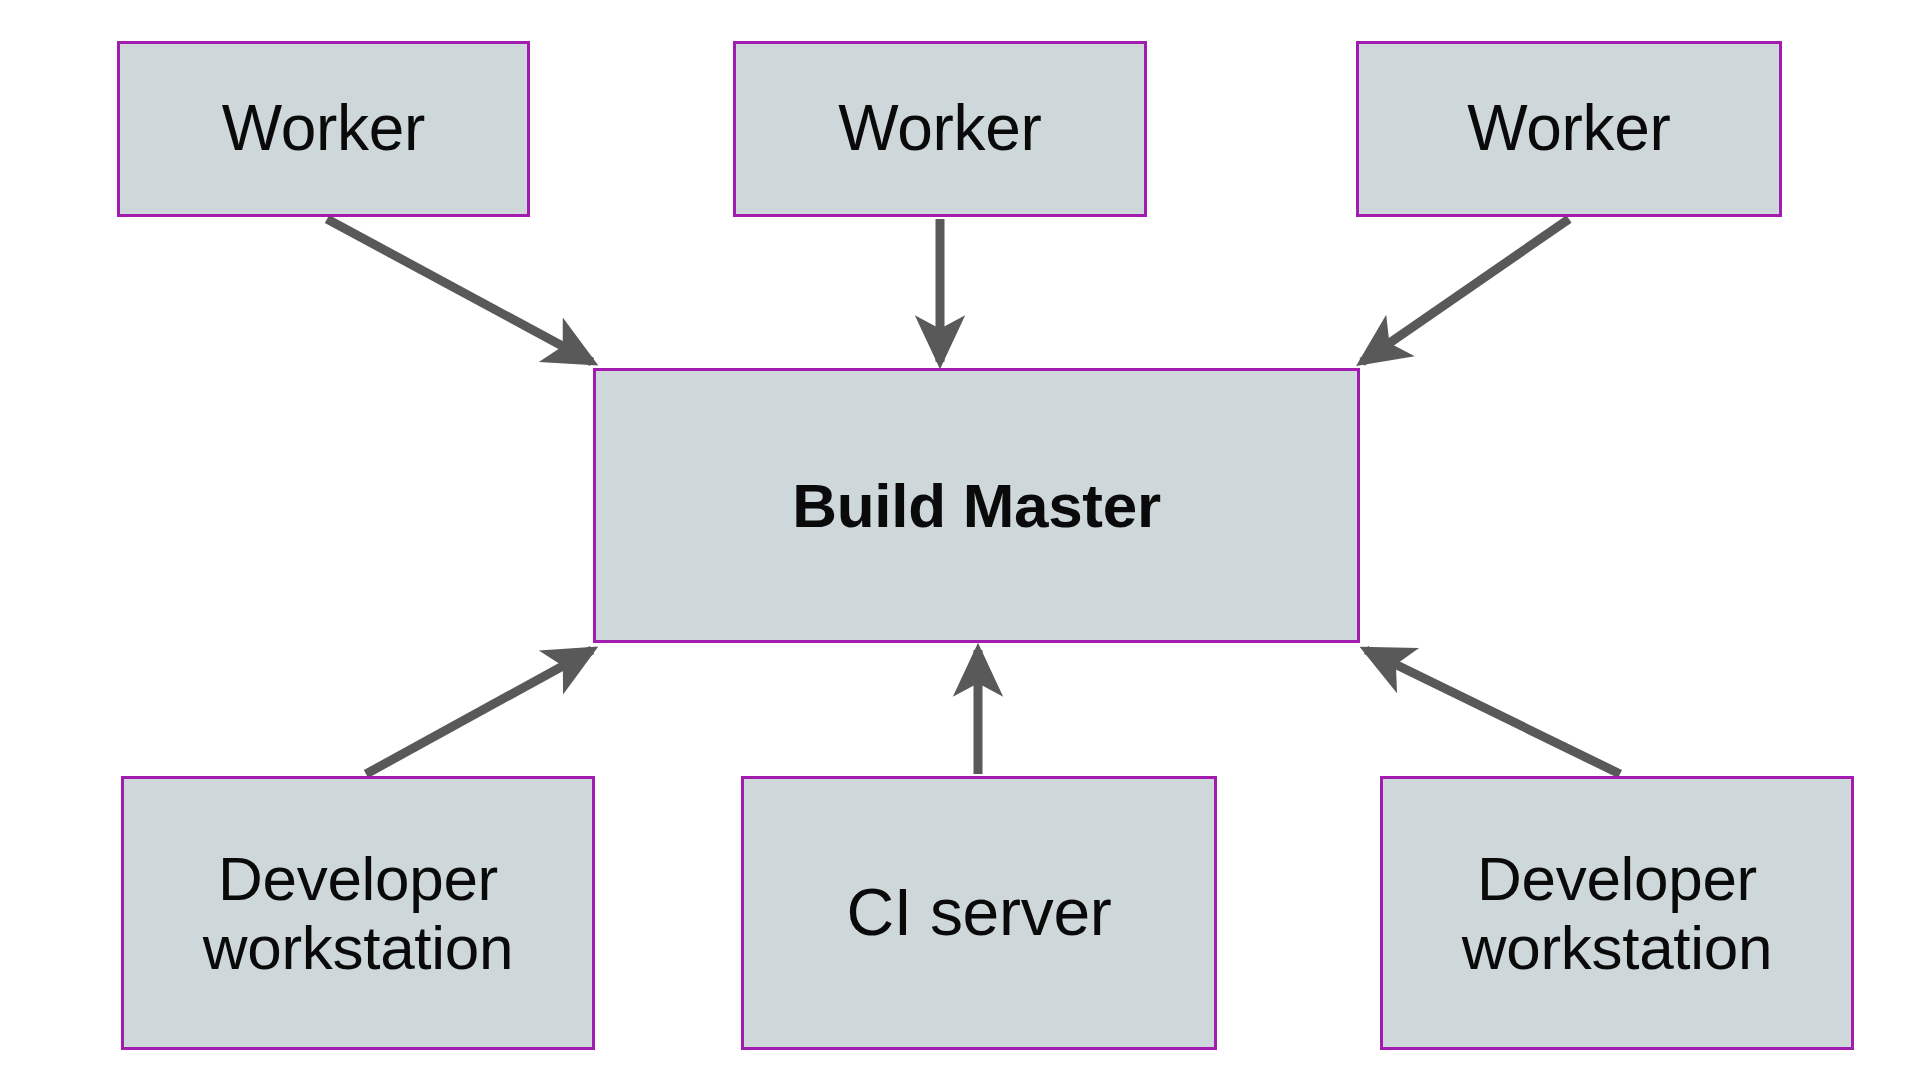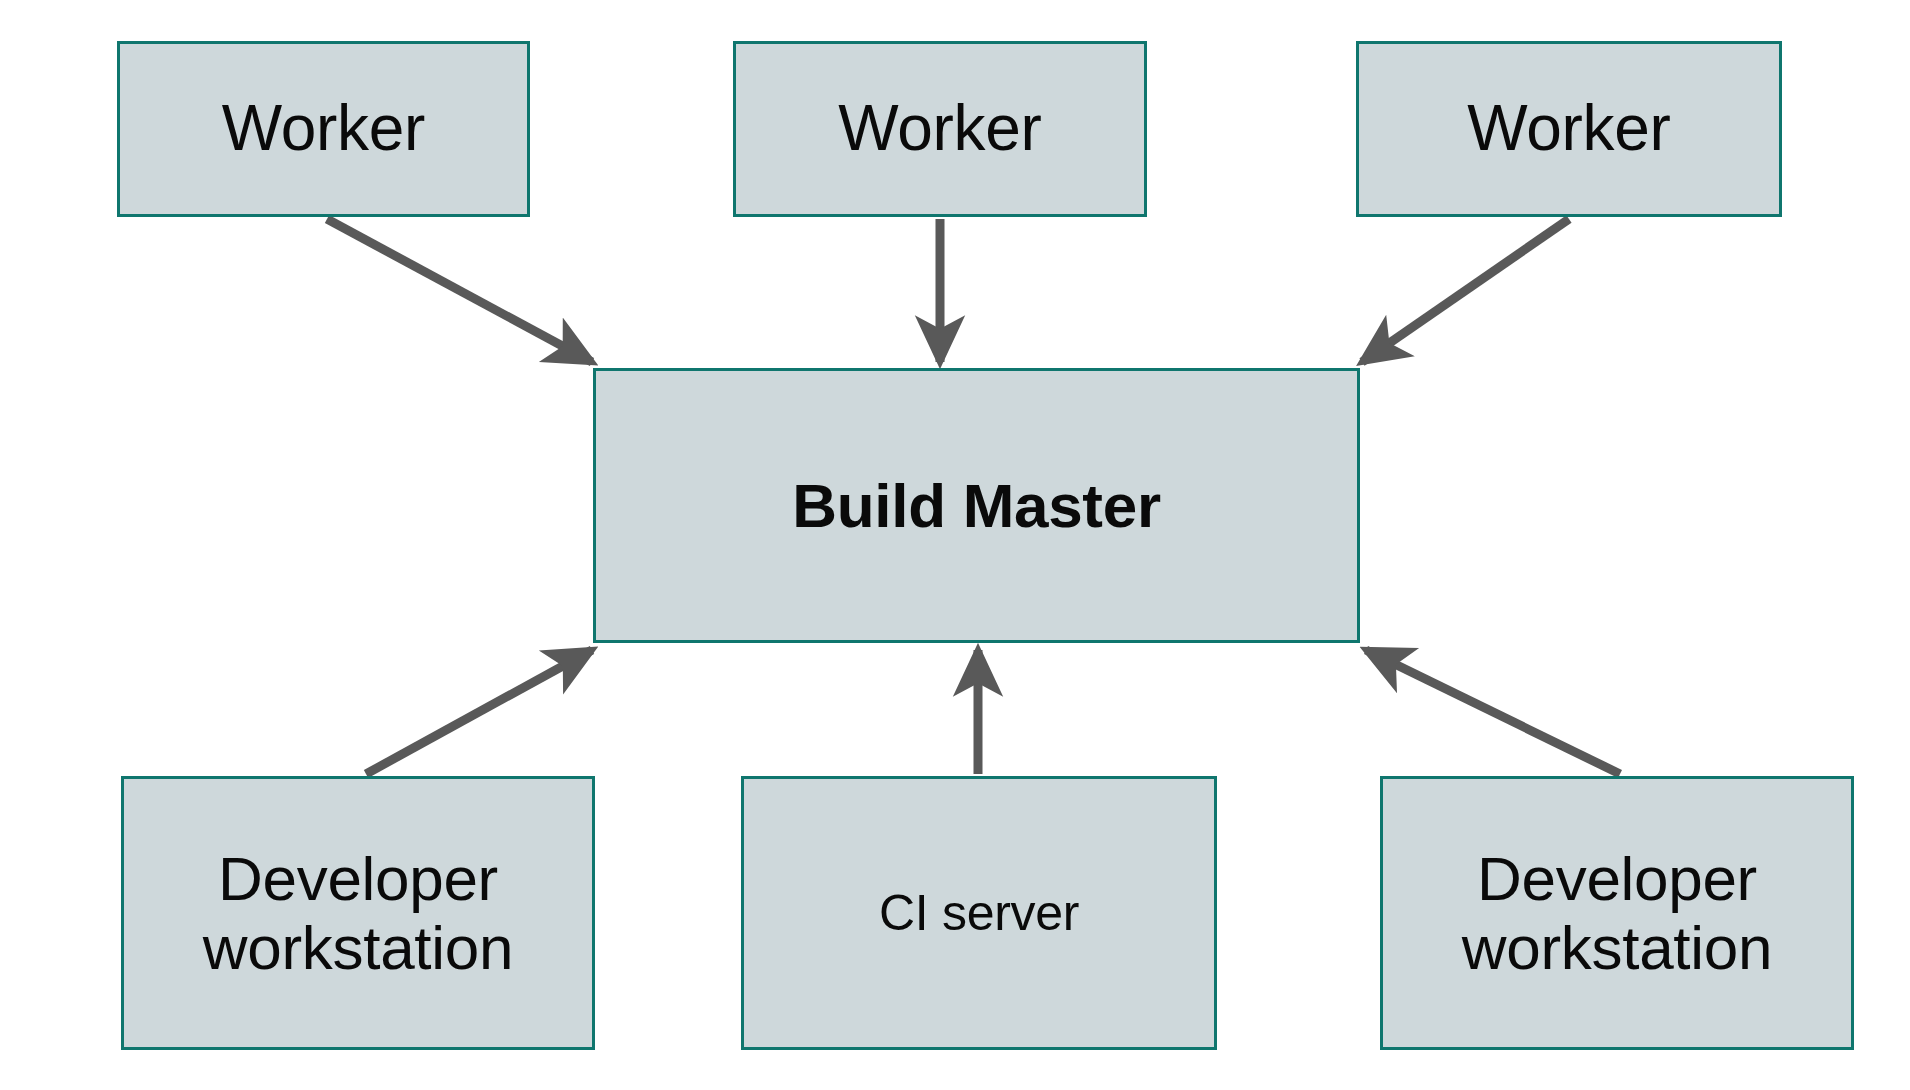--- a/index.html
+++ b/index.html
@@ -24,40 +24,40 @@
     left: 0;
     top: 0;
     width: 1910px;
     height: 1090px;
     pointer-events: none;
   }
   .node {
     position: absolute;
     box-sizing: border-box;
     background: #ced8db;
-    border: 3px solid #0f766e;
+    border: 3px solid #a21caf;
     display: flex;
     align-items: center;
     justify-content: center;
     text-align: center;
     color: #0a0a0a;
     line-height: 1.12;
     letter-spacing: -0.3px;
   }
   .node-label {
     display: block;
     white-space: pre-line;
     padding: 0 6px;
   }
   .node-worker-1 { left: 117px;  top: 41px;  width: 413px; height: 176px; font-size: 64px; }
   .node-worker-2 { left: 733px;  top: 41px;  width: 414px; height: 176px; font-size: 64px; }
   .node-worker-3 { left: 1356px; top: 41px;  width: 426px; height: 176px; font-size: 64px; }
   .node-master   { left: 593px;  top: 368px; width: 767px; height: 275px; font-size: 62px; font-weight: bold; }
   .node-dev-1    { left: 121px;  top: 776px; width: 474px; height: 274px; font-size: 62px; }
-  .node-ci       { left: 741px;  top: 776px; width: 476px; height: 274px; font-size: 50px; }
+  .node-ci       { left: 741px;  top: 776px; width: 476px; height: 274px; font-size: 66px; }
   .node-dev-2    { left: 1380px; top: 776px; width: 474px; height: 274px; font-size: 62px; }
 </style>
 </head>
 <body>
 
 <div id="canvas">
 
   <svg id="edges" width="1910" height="1090" viewBox="0 0 1910 1090">
     <defs>
       <marker id="arrowhead" markerWidth="6" markerHeight="6" refX="5.2" refY="3" orient="auto" markerUnits="strokeWidth">

